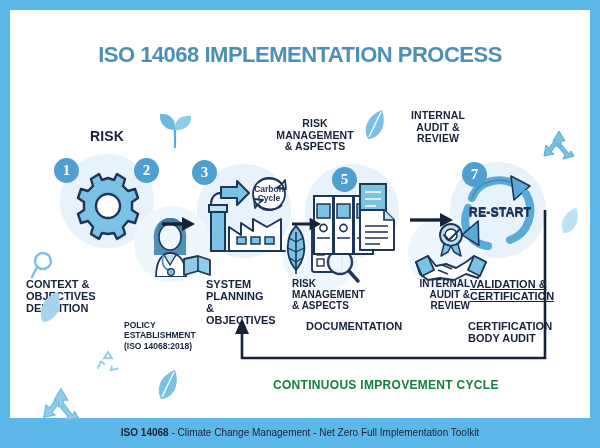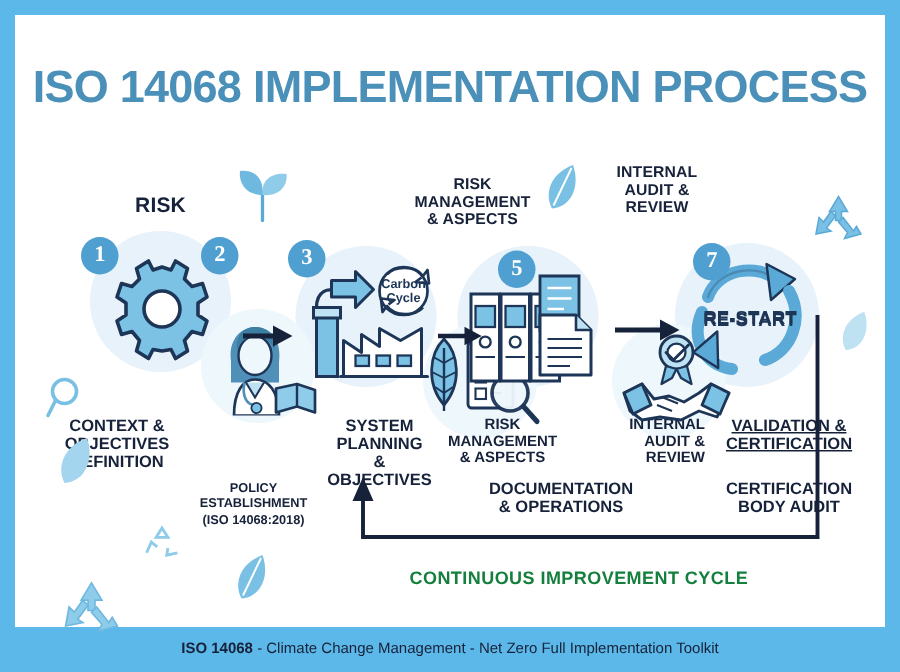--- a/index.html
+++ b/index.html
@@ -21,21 +21,21 @@
     left:10px; top:10px;
     width:580px; height:414px;
     background:#ffffff;
   }
   
   .title {
     position:absolute;
     left:0; top:32px;
     width:580px;
     text-align:center;
-    font-size:30px;
+    font-size:22px;
     font-weight:bold;
     letter-spacing:-0.5px;
     color:#4a90b8;
     font-family:"Liberation Sans", sans-serif;
     white-space:nowrap;
   }
   
   .halo {
     position:absolute;
     border-radius:50%;
@@ -61,21 +61,21 @@
     text-align:center;
     font-size:10.5px;
     font-weight:bold;
     color:#16213a;
     line-height:11.5px;
     letter-spacing:0.1px;
   }
   
   .botcap {
     position:absolute;
-    text-align:center;
+    text-align:left;
     font-size:11px;
     font-weight:bold;
     color:#16213a;
     line-height:12px;
     letter-spacing:0px;
   }
   .botcap.small { font-size:8.5px; line-height:10px;margin-top:40px; }
   .botcap.mid   { font-size:10px; line-height:11px; }
 
   
@@ -401,21 +401,20 @@
     </div>
 
     <div class="botcap mid" style="left:282px; top:268px; width:86px;">
       <div>RISK</div>
       <div>MANAGEMENT</div>
       <div>&amp; ASPECTS</div>
     </div>
 
     <div class="botcap" style="left:296px; top:310px; width:136px;">
       <div>DOCUMENTATION</div>
-      <div>&amp; OPERATIONS</div>
     </div>
 
     <div class="botcap mid" style="left:384px; top:268px; width:76px; text-align:right;">
       <div>INTERNAL</div>
       <div>AUDIT &amp;</div>
       <div>REVIEW</div>
     </div>
 
     <div class="botcap" style="left:460px; top:268px; width:112px;text-decoration:underline;">
       <div>VALIDATION &amp;</div>

